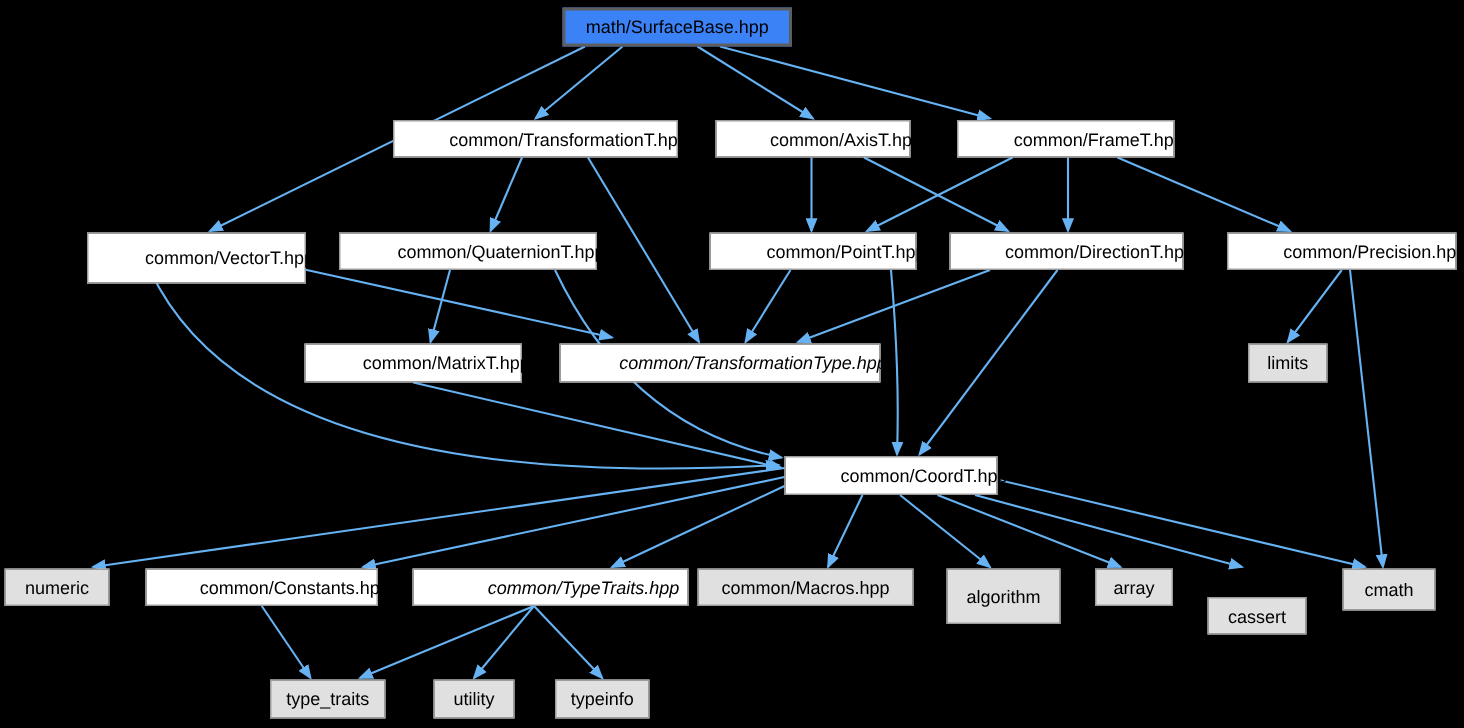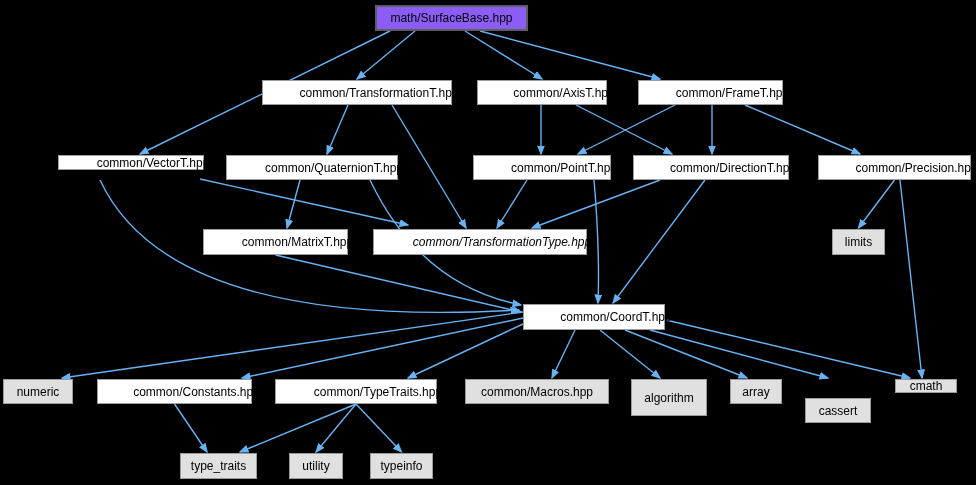--- a/index.html
+++ b/index.html
@@ -17,21 +17,21 @@
     box-sizing:border-box;
     display:flex;align-items:center;justify-content:center;
     font-size:12px;
     color:#000000;
     white-space:nowrap;
     border:1.5px solid #9c9c9c;
     background:#ffffff;
     cursor:pointer;
     z-index:2;
   }
-  .node.root{background:#8b5cf6;border:2px solid #5e5e5e;}
+  .node.root{background:#3b82f6;border:2px solid #5e5e5e;}
   .node.leaf{background:#e0e0e0;}
   .node.file{background:#ffffff;padding-left:44px;}
 </style>
 </head>
 <body>
 
 <div id="graph">
     <svg id="edges" width="976" height="485" viewBox="0 0 976 485">
       <defs>
         <marker id="arrow" markerWidth="10" markerHeight="8" refX="8.5" refY="4" orient="auto" markerUnits="userSpaceOnUse">
@@ -70,33 +70,33 @@
       <path d="M666,320 L910,378" fill="none" stroke="#66b2f2" stroke-width="1.4" marker-end="url(#arrow)"></path>
       <path d="M174.5,404 L207,452" fill="none" stroke="#66b2f2" stroke-width="1.4" marker-end="url(#arrow)"></path>
       <path d="M356,404 L240,452" fill="none" stroke="#66b2f2" stroke-width="1.4" marker-end="url(#arrow)"></path>
       <path d="M356,404 L316,452" fill="none" stroke="#66b2f2" stroke-width="1.4" marker-end="url(#arrow)"></path>
       <path d="M356,404 L401.5,452" fill="none" stroke="#66b2f2" stroke-width="1.4" marker-end="url(#arrow)"></path>
     </svg>
     <div class="node root" style="left: 375px; top: 5px; width: 153px; height: 26px;">math/SurfaceBase.hpp</div>
     <div class="node file" style="left: 262px; top: 80px; width: 190px; height: 25px;">common/TransformationT.hpp</div>
     <div class="node file" style="left: 477px; top: 80px; width: 130px; height: 25px;">common/AxisT.hpp</div>
     <div class="node file" style="left: 638px; top: 80px; width: 145px; height: 25px;">common/FrameT.hpp</div>
-    <div class="node file" style="left: 58px; top: 155px; width: 146px; height: 15px;">common/VectorT.hpp</div>
+    <div class="node file" style="left: 58px; top: 155px; width: 146px; height: 34px;">common/VectorT.hpp</div>
     <div class="node file" style="left: 226px; top: 155px; width: 172px; height: 25px;">common/QuaternionT.hpp</div>
     <div class="node file" style="left: 473px; top: 155px; width: 138px; height: 25px;">common/PointT.hpp</div>
     <div class="node file" style="left: 633px; top: 155px; width: 156px; height: 25px;">common/DirectionT.hpp</div>
     <div class="node file" style="left: 818px; top: 155px; width: 153px; height: 25px;">common/Precision.hpp</div>
     <div class="node file" style="left: 203px; top: 229px; width: 145px; height: 26px;">common/MatrixT.hpp</div>
     <div class="node file" style="left: 373px; top: 229px; width: 214px; height: 26px; font-style: italic;">common/TransformationType.hpp</div>
     <div class="node leaf" style="left: 832px; top: 229px; width: 53px; height: 26px;">limits</div>
     <div class="node file" style="left: 523px; top: 304px; width: 142px; height: 26px;">common/CoordT.hpp</div>
     <div class="node leaf" style="left: 3px; top: 379px; width: 70px; height: 25px;">numeric</div>
     <div class="node file" style="left: 97px; top: 379px; width: 155px; height: 25px;">common/Constants.hpp</div>
-    <div class="node file" style="left: 275px; top: 379px; width: 162px; height: 25px;">common/TypeTraits.hpp</div>
+    <div class="node file" style="left: 275px; top: 379px; width: 184px; height: 25px; font-style: italic;">common/TypeTraits.hpp</div>
     <div class="node leaf" style="left: 465px; top: 379px; width: 144px; height: 25px;">common/Macros.hpp</div>
     <div class="node leaf" style="left: 631px; top: 379px; width: 76px; height: 37px;">algorithm</div>
     <div class="node leaf" style="left: 730px; top: 379px; width: 52px; height: 25px;">array</div>
     <div class="node leaf" style="left: 805px; top: 379px; width: 66px; height: 25px; margin-top: 19px;">cassert</div>
-    <div class="node leaf" style="left: 895px; top: 379px; width: 62px; height: 14px;">cmath</div>
+    <div class="node leaf" style="left: 895px; top: 379px; width: 62px; height: 28px;">cmath</div>
     <div class="node leaf" style="left: 180px; top: 453px; width: 77px; height: 26px;">type_traits</div>
     <div class="node leaf" style="left: 289px; top: 453px; width: 54px; height: 26px;">utility</div>
     <div class="node leaf" style="left: 370px; top: 453px; width: 63px; height: 26px;">typeinfo</div>
   </div>
 
 </body></html>

